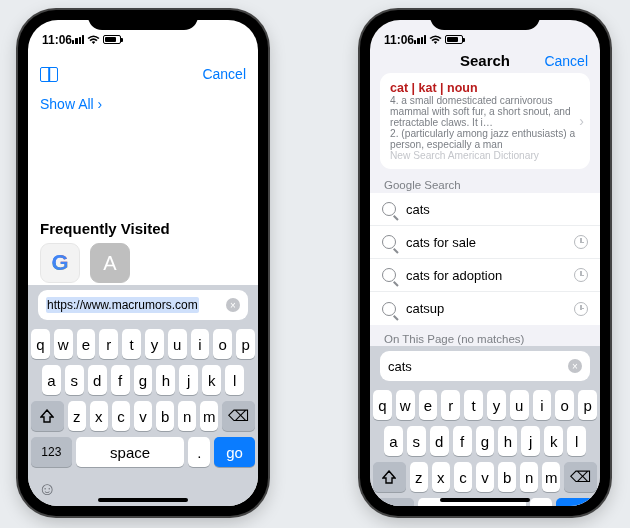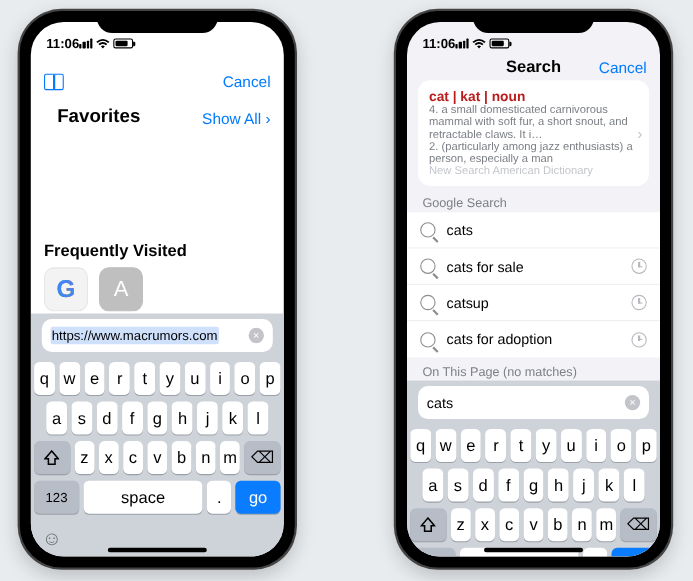--- a/index.html
+++ b/index.html
@@ -91,21 +91,20 @@
           </span>
       </span>
     </div>
 
     <div class="content">
       <div class="row nav">
         <span class="book"></span>
         <span class="link">Cancel</span>
       </div>
       <div class="row favrow">
-        <h2>Favorites</h2>
         <span class="link">
           <span>Show All</span>
           <span>›</span>
         </span>
       </div>
       <div style="flex:1"></div>
       <div class="section-title">Frequently Visited</div>
       <div class="icons">
         <div class="tile g">
             <span class="google-g">G</span>
@@ -217,26 +216,26 @@
             <span class="mag"></span>
             <span>cats</span>
           </div>
           <div class="srow">
             <span class="mag"></span>
             <span>cats for sale</span>
             <span class="histico"></span>
           </div>
           <div class="srow">
             <span class="mag"></span>
+            <span>cats for adoption</span>
+            <span class="histico"></span>
+          </div>
+          <div class="srow">
+            <span class="mag"></span>
             <span>catsup</span>
-            <span class="histico"></span>
-          </div>
-          <div class="srow">
-            <span class="mag"></span>
-            <span>cats for adoption</span>
             <span class="histico"></span>
           </div>
         </div>
 
       <div class="label" style="padding-top:8px">On This Page (no matches)</div>
 
       <div class="kbwrap" style="margin-top:-1px">
         <div class="urlbar">
           <span style="font-size:13px">cats</span>
           <span style="flex:1"></span>

